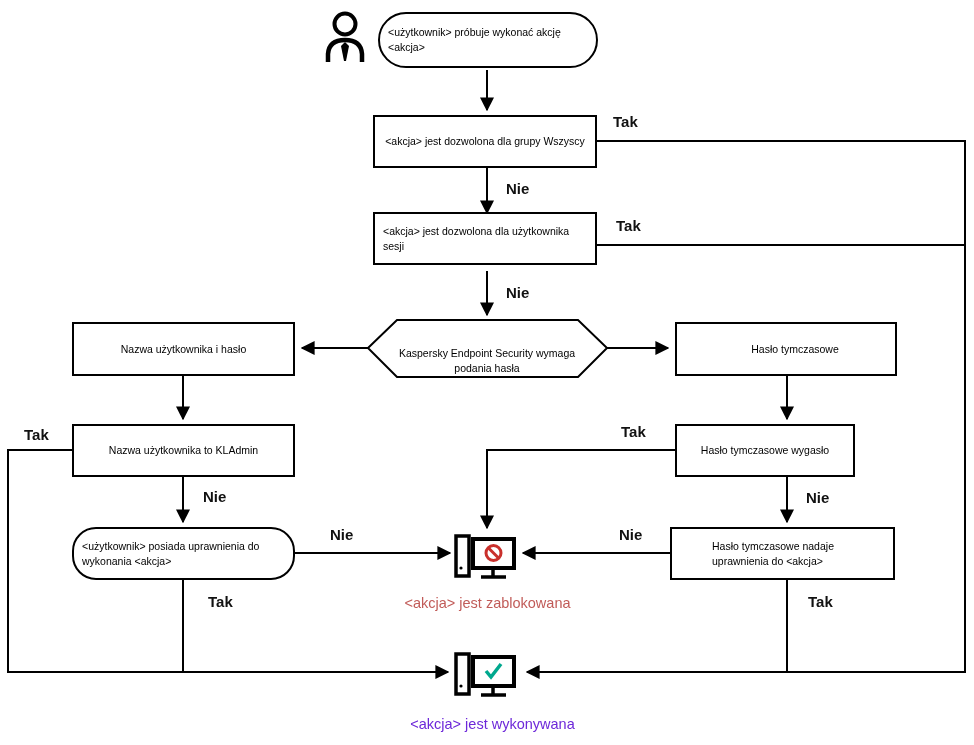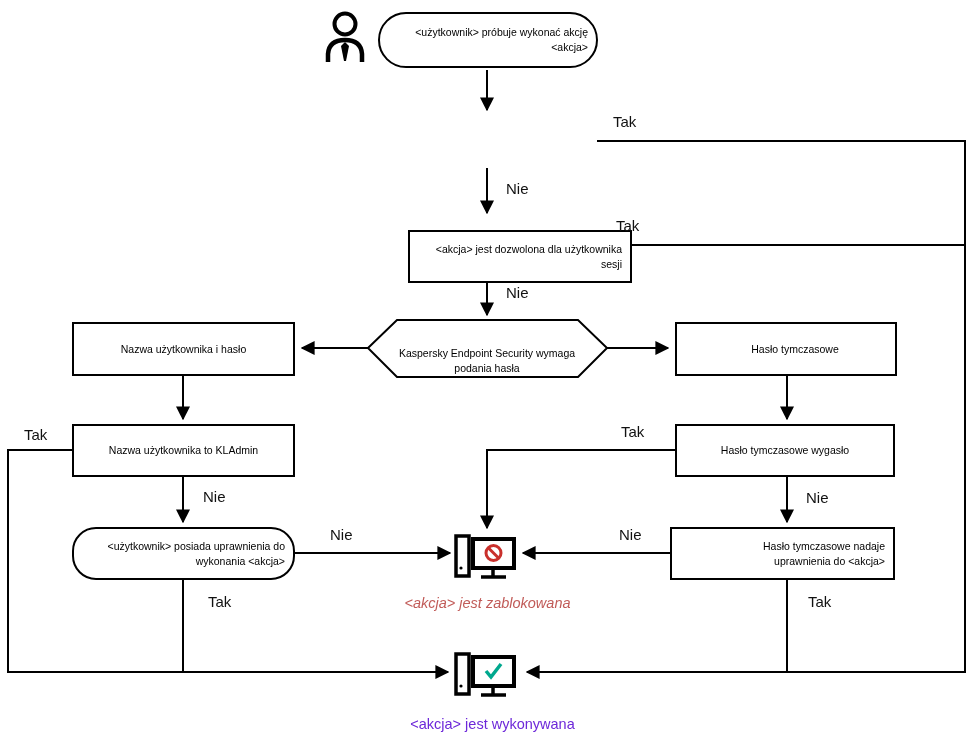--- a/index.html
+++ b/index.html
@@ -3,31 +3,31 @@
 <meta charset="utf-8">
 <style>
   html,body{margin:0;padding:0;background:#fff;}
   #stage{
     position:relative;width:974px;height:745px;background:#fff;overflow:hidden;
     font-family:"Liberation Sans","DejaVu Sans",sans-serif;color:#000;
   }
   #wires{position:absolute;left:0;top:0;z-index:0;}
   .node{
     position:absolute;z-index:2;background:#fff;border:2px solid #000;
-    display:flex;align-items:center;justify-content:center;text-align:right;
+    display:flex;align-items:center;justify-content:center;text-align:left;
     font-size:10.5px;line-height:1.4;padding:2px 8px;box-sizing:border-box;
   }
   .stadium{border-radius:28px;}
   .hextext{
     position:absolute;z-index:2;background:transparent;border:none;
     display:flex;align-items:center;justify-content:center;text-align:center;
     font-size:10.5px;line-height:1.4;box-sizing:border-box;
   }
   .edge-label{
-    position:absolute;z-index:2;font-size:15px;color:#111;white-space:nowrap;
+    position:absolute;z-index:2;font-size:15px;color:#111;white-space:nowrap;font-weight:bold;
   }
   .caption{
     position:absolute;z-index:2;font-size:14.5px;text-align:center;white-space:nowrap;
   }
   .caption.blocked{color:#c15b58;}
   .caption.executed{color:#6d28d9;}
 </style>
 </head>
 <body>
 
@@ -91,46 +91,47 @@
       <circle cx="461" cy="686" r="1.6" fill="#000"></circle>
       <rect x="473" y="657" width="41" height="29" fill="#fff" stroke="#000" stroke-width="4"></rect>
       <line x1="493" y1="686" x2="493" y2="694" stroke="#000" stroke-width="3.5"></line>
       <line x1="481" y1="695" x2="506" y2="695" stroke="#000" stroke-width="3.5"></line>
       <polyline points="486,671 491,677 501,664" fill="none" stroke="#00a88e" stroke-width="3.5"></polyline>
     </g>
   </svg>
 
   <div class="node stadium" style="left:378px;top:12px;width:220px;height:56px;">&lt;użytkownik&gt; próbuje wykonać akcję &lt;akcja&gt;</div>
 
+  <div class="node" style="left:373px;top:115px;width:224px;height:53px;">&lt;akcja&gt; jest dozwolona dla grupy Wszyscy</div>
 
-  <div class="node" style="left:373px;top:230px;width:224px;height:53px;margin-left:35px;">&lt;akcja&gt; jest dozwolona dla użytkownika sesji</div>
+  <div class="node" style="left:373px;top:212px;width:224px;height:53px;">&lt;akcja&gt; jest dozwolona dla użytkownika sesji</div>
 
   <div class="hextext" style="left:383px;top:322px;width:208px;height:53px;margin-top:12px;">Kaspersky Endpoint Security wymaga podania hasła</div>
 
   <div class="node" style="left:72px;top:322px;width:223px;height:54px;">Nazwa użytkownika i hasło</div>
 
   <div class="node" style="left:675px;top:322px;width:222px;height:54px;padding-left:26px;">Hasło tymczasowe</div>
 
   <div class="node" style="left:72px;top:424px;width:223px;height:53px;">Nazwa użytkownika to KLAdmin</div>
 
   <div class="node" style="left:72px;top:527px;width:223px;height:53px;border-radius:24px;">&lt;użytkownik&gt; posiada uprawnienia do wykonania &lt;akcja&gt;</div>
 
-  <div class="node" style="left:675px;top:424px;width:220px;height:53px;">Hasło tymczasowe wygasło</div>
+  <div class="node" style="left:675px;top:424px;width:180px;height:53px;">Hasło tymczasowe wygasło</div>
 
   <div class="node" style="left:670px;top:527px;width:225px;height:53px;padding-left:40px;">Hasło tymczasowe nadaje uprawnienia do &lt;akcja&gt;</div>
 
   <span class="edge-label" style="left:613px;top:113px;">Tak</span>
   <span class="edge-label" style="left:506px;top:180px;">Nie</span>
   <span class="edge-label" style="left:616px;top:217px;">Tak</span>
   <span class="edge-label" style="left:506px;top:284px;">Nie</span>
   <span class="edge-label" style="left:24px;top:426px;">Tak</span>
   <span class="edge-label" style="left:203px;top:488px;">Nie</span>
   <span class="edge-label" style="left:330px;top:526px;">Nie</span>
   <span class="edge-label" style="left:208px;top:593px;">Tak</span>
   <span class="edge-label" style="left:621px;top:423px;">Tak</span>
   <span class="edge-label" style="left:806px;top:489px;">Nie</span>
   <span class="edge-label" style="left:619px;top:526px;">Nie</span>
   <span class="edge-label" style="left:808px;top:593px;">Tak</span>
 
-  <div class="caption blocked" style="left:360px;top:595px;width:255px;font-style:italic;">&lt;akcja&gt; jest zablokowana</div>
+  <div class="caption blocked" style="left:360px;top:595px;width:255px;">&lt;akcja&gt; jest zablokowana</div>
   <div class="caption executed" style="left:365px;top:716px;width:255px;">&lt;akcja&gt; jest wykonywana</div>
 
 </div>
 
 </body></html>

